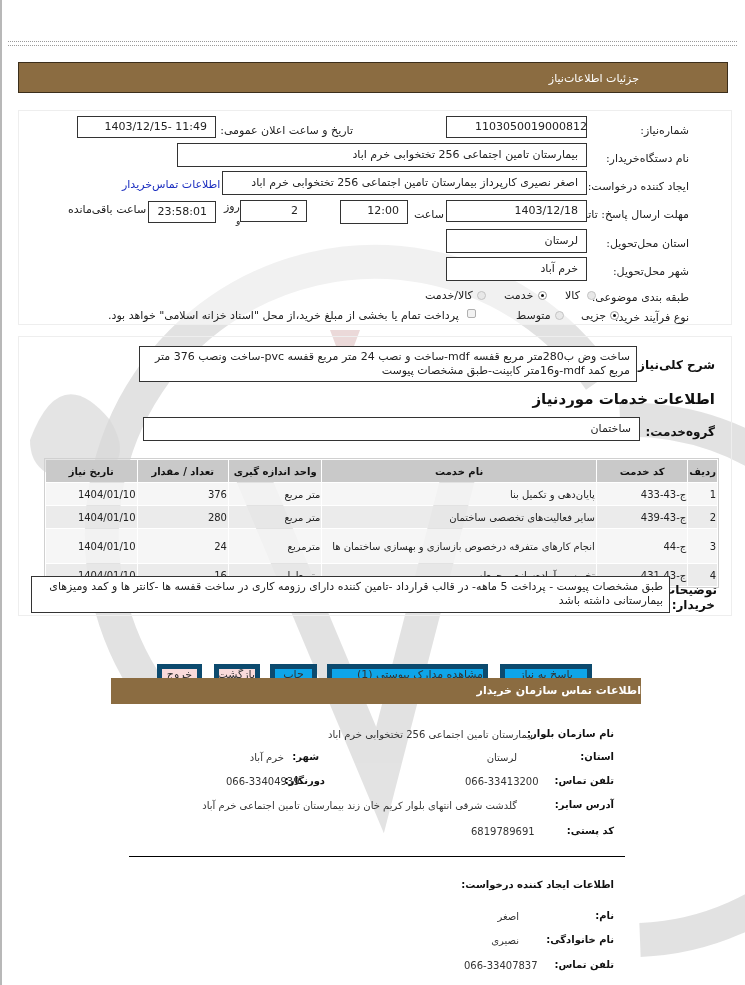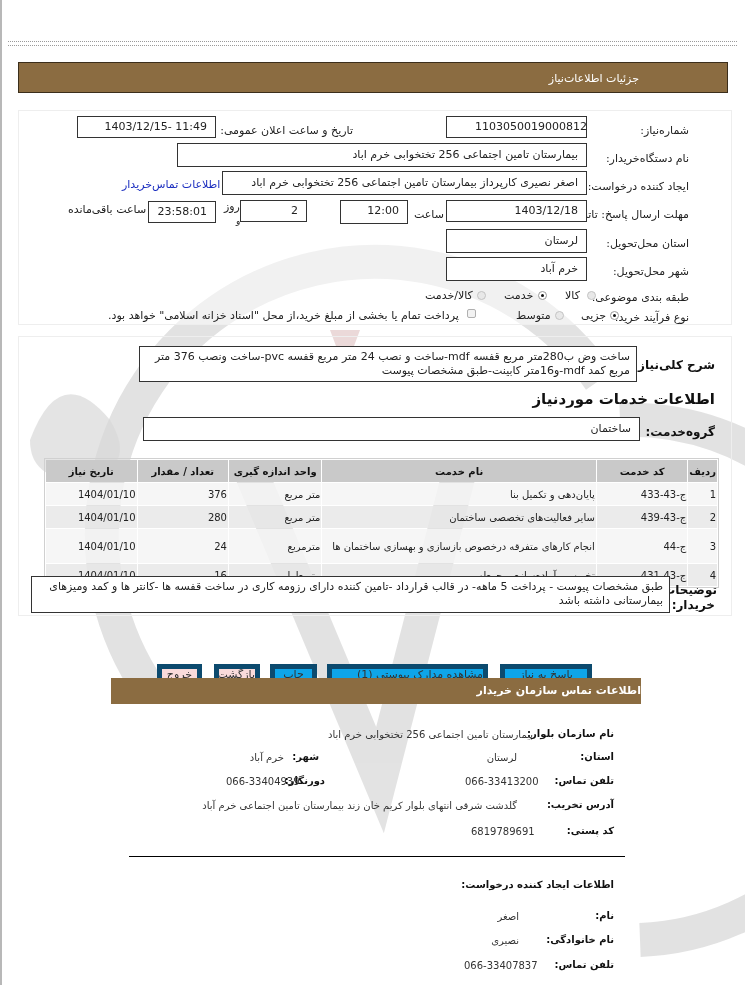--- a/index.html
+++ b/index.html
@@ -206,21 +206,21 @@
 <span class="blbl" style="right:131px; top:751px; font-size:10px;">استان:</span>
 <span class="val" style="right:228px; top:752px;">لرستان</span>
 <span class="blbl" style="right:426px; top:751px; font-size:10px;">شهر:</span>
 <span class="val" style="right:461px; top:752px;">خرم آباد</span>
 
 <span class="blbl" style="right:131px; top:775px; font-size:10px;">تلفن تماس:</span>
 <span class="val" style="left:465px; top:776px; direction:ltr;">066-33413200</span>
 <span class="blbl" style="right:420px; top:775px; font-size:10px;">دورنگار:</span>
 <span class="val" style="left:226px; top:776px; direction:ltr;">066-33404939</span>
 
-<span class="blbl" style="right:131px; top:799px; font-size:10px;">آدرس تخریب:</span>
+<span class="blbl" style="right:131px; top:799px; font-size:10px;">آدرس سایر:</span>
 <span class="val" style="right:228px; top:800px;">گلدشت  شرقی انتهای بلوار کریم خان زند بیمارستان تامین اجتماعی خرم آباد</span>
 
 <span class="blbl" style="right:131px; top:825px; font-size:10px;">کد پستی:</span>
 <span class="val" style="left:471px; top:826px; direction:ltr;">6819789691</span>
 
 <div class="hr"></div>
 
 <span class="blbl" style="right:131px; top:879px; font-size:10px;">اطلاعات ایجاد کننده درخواست:</span>
 
 <span class="blbl" style="right:131px; top:910px; font-size:10px;">نام:</span>

